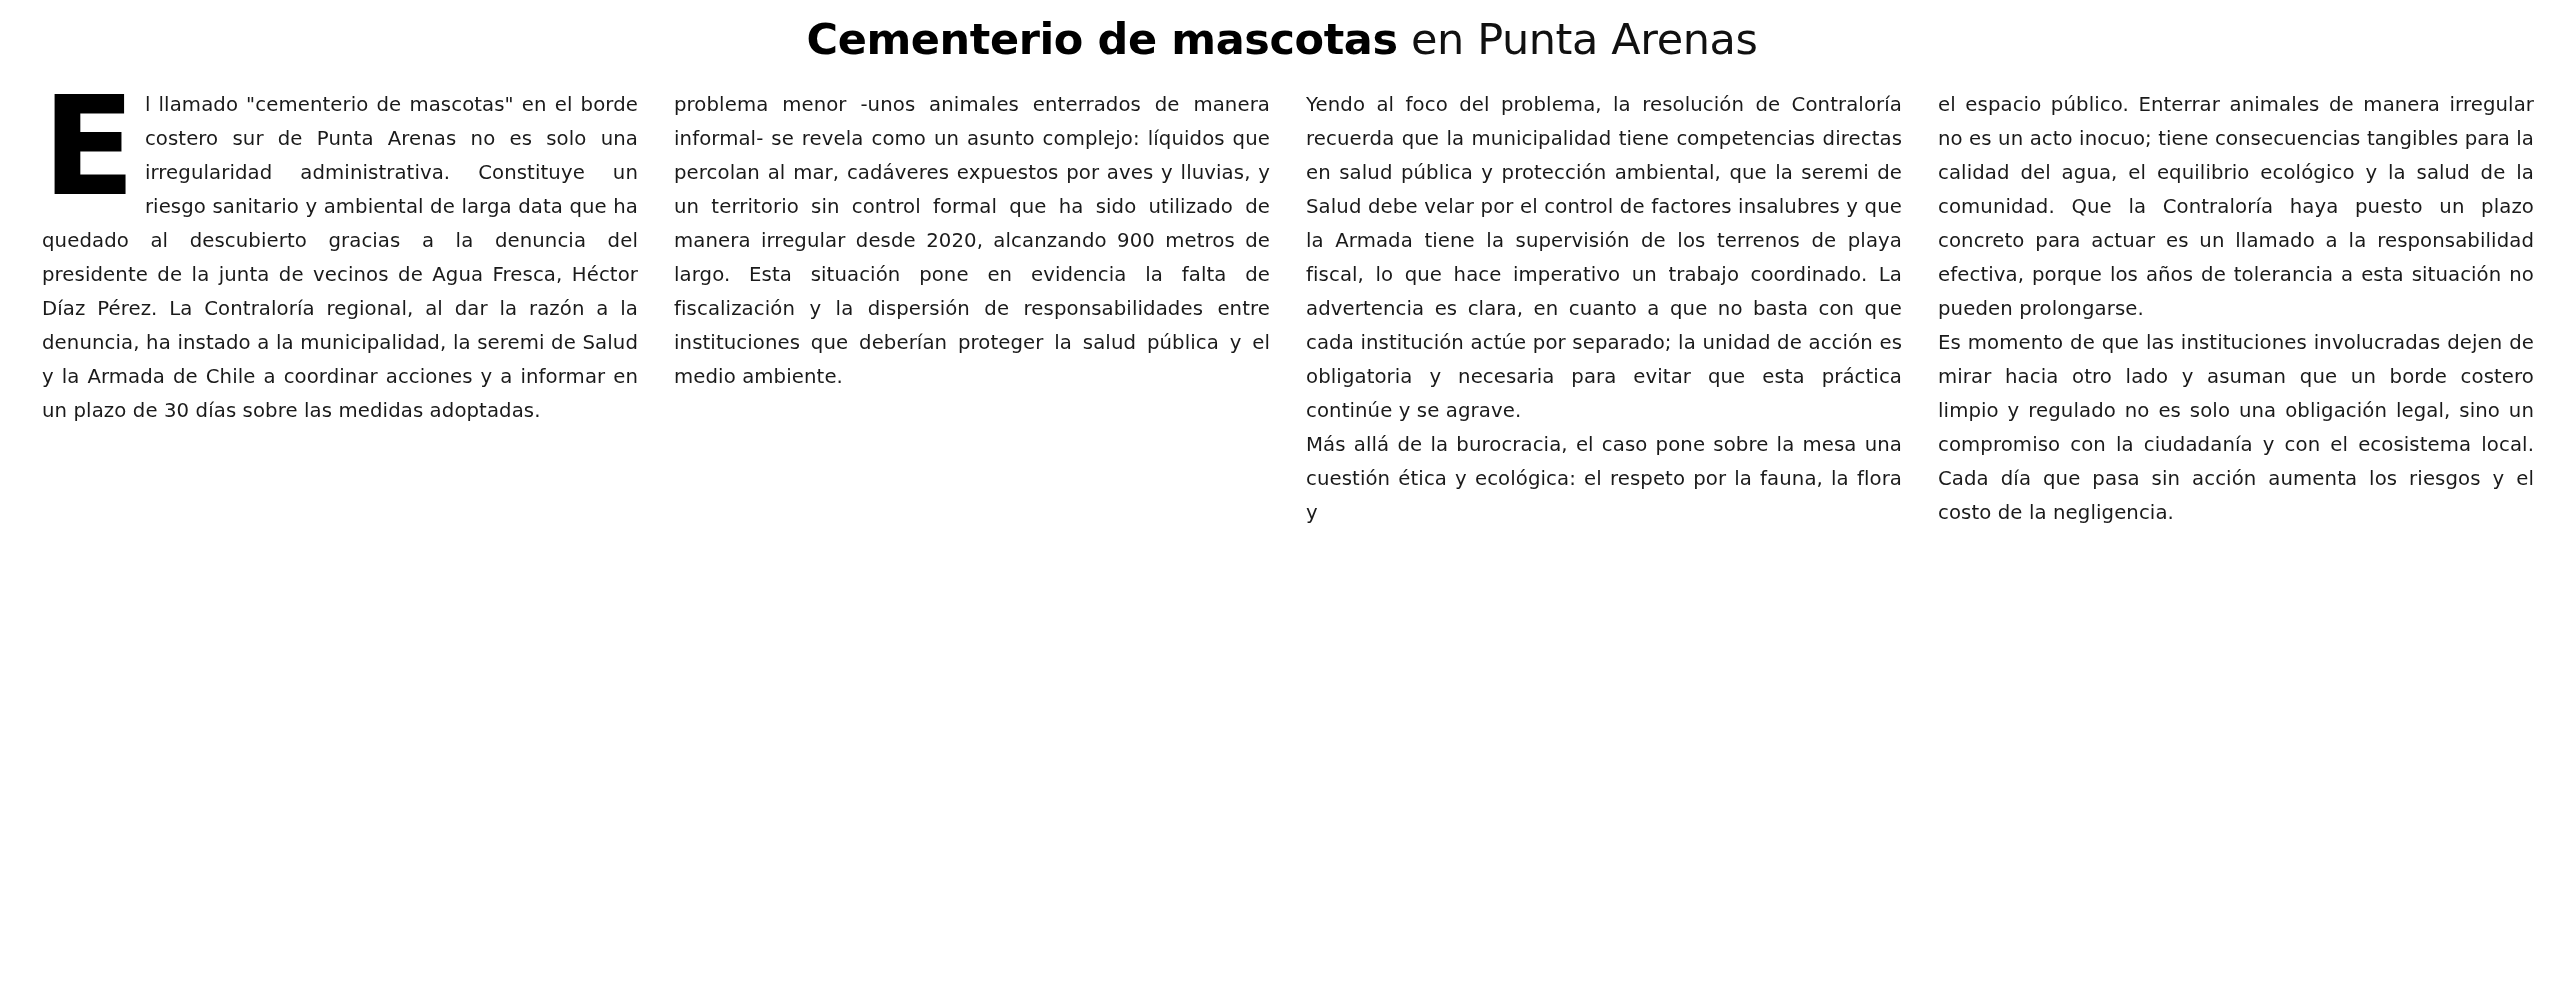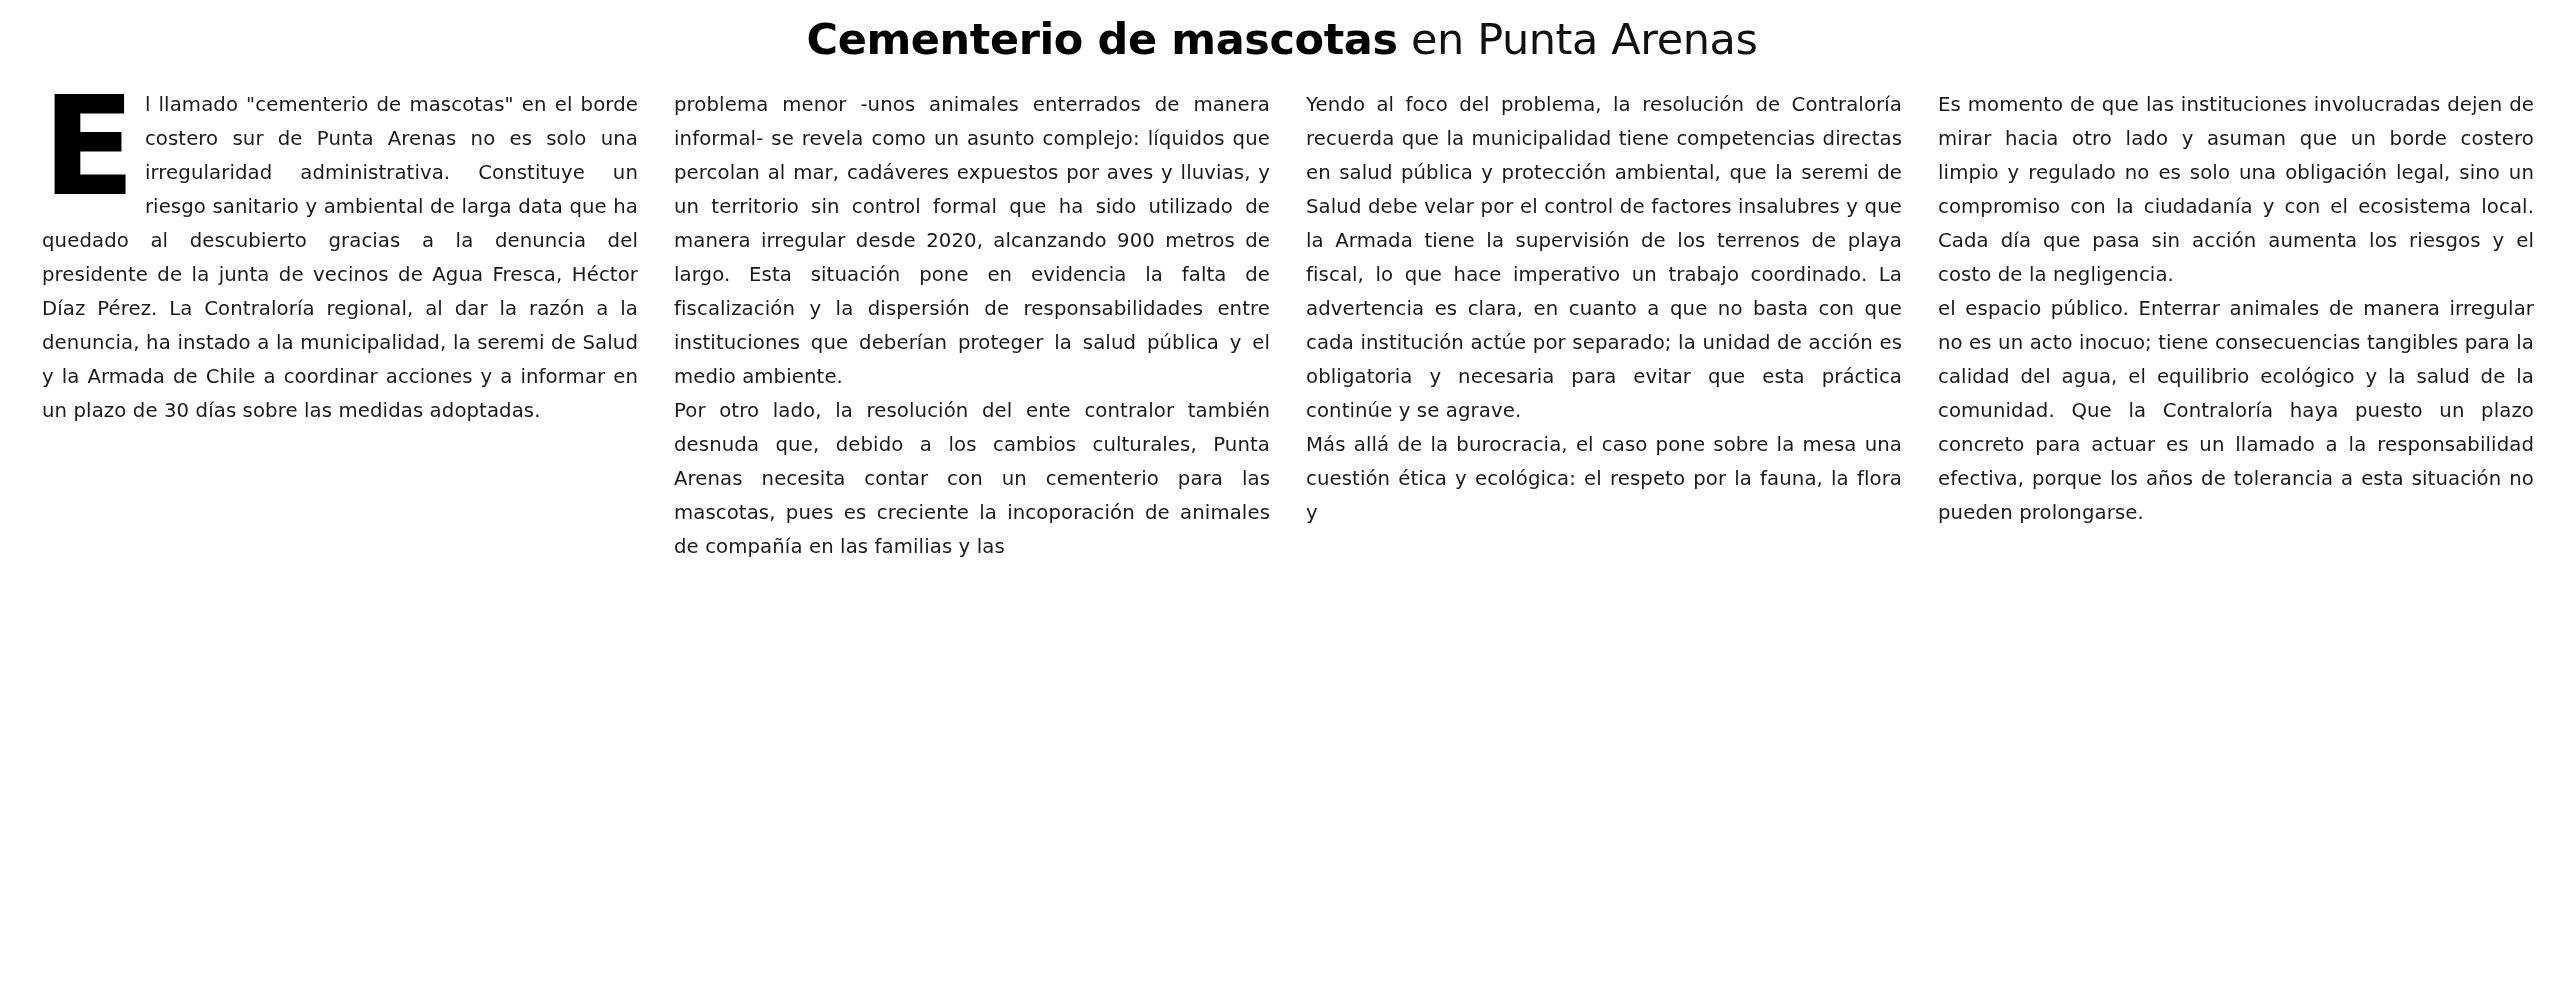--- a/index.html
+++ b/index.html
@@ -92,28 +92,27 @@
 
     <div class="col">
       <div class="dropcap-wrap">
         <span class="dropcap">E</span>
         <p class="first-par">l llamado "cementerio de mascotas" en el borde costero sur de Punta Arenas no es solo una irregularidad administrativa. Constituye un riesgo sanitario y ambiental de larga data que ha quedado al descubierto gracias a la denuncia del presidente de la junta de vecinos de Agua Fresca, Héctor Díaz Pérez. La Contraloría regional, al dar la razón a la denuncia, ha instado a la municipalidad, la seremi de Salud y la Armada de Chile a coordinar acciones y a informar en un plazo de 30 días sobre las medidas adoptadas.</p>
       </div>
     </div>
 
     <div class="col">
       <p>problema menor -unos animales enterrados de manera informal- se revela como un asunto complejo: líquidos que percolan al mar, cadáveres expuestos por aves y lluvias, y un territorio sin control formal que ha sido utilizado de manera irregular desde 2020, alcanzando 900 metros de largo. Esta situación pone en evidencia la falta de fiscalización y la dispersión de responsabilidades entre instituciones que deberían proteger la salud pública y el medio ambiente.</p>
-      <p>Por otro lado, la resolución del ente contralor también desnuda que, debido a los cambios culturales, Punta Arenas necesita contar con un cementerio para las mascotas, pues es creciente la incoporación de animales de compañía en las familias y las</p>
     </div>
 
     <div class="col">
       <p>Yendo al foco del problema, la resolución de Contraloría recuerda que la municipalidad tiene competencias directas en salud pública y protección ambiental, que la seremi de Salud debe velar por el control de factores insalubres y que la Armada tiene la supervisión de los terrenos de playa fiscal, lo que hace imperativo un trabajo coordinado. La advertencia es clara, en cuanto a que no basta con que cada institución actúe por separado; la unidad de acción es obligatoria y necesaria para evitar que esta práctica continúe y se agrave.</p>
       <p>Más allá de la burocracia, el caso pone sobre la mesa una cuestión ética y ecológica: el respeto por la fauna, la flora y</p>
     </div>
 
     <div class="col">
+      <p>el espacio público. Enterrar animales de manera irregular no es un acto inocuo; tiene consecuencias tangibles para la calidad del agua, el equilibrio ecológico y la salud de la comunidad. Que la Contraloría haya puesto un plazo concreto para actuar es un llamado a la responsabilidad efectiva, porque los años de tolerancia a esta situación no pueden prolongarse.</p>
       <p>Es momento de que las instituciones involucradas dejen de mirar hacia otro lado y asuman que un borde costero limpio y regulado no es solo una obligación legal, sino un compromiso con la ciudadanía y con el ecosistema local. Cada día que pasa sin acción aumenta los riesgos y el costo de la negligencia.</p>
-      <p>el espacio público. Enterrar animales de manera irregular no es un acto inocuo; tiene consecuencias tangibles para la calidad del agua, el equilibrio ecológico y la salud de la comunidad. Que la Contraloría haya puesto un plazo concreto para actuar es un llamado a la responsabilidad efectiva, porque los años de tolerancia a esta situación no pueden prolongarse.</p>
     </div>
 
   </div>
 </div>
 
 
 </body></html>

